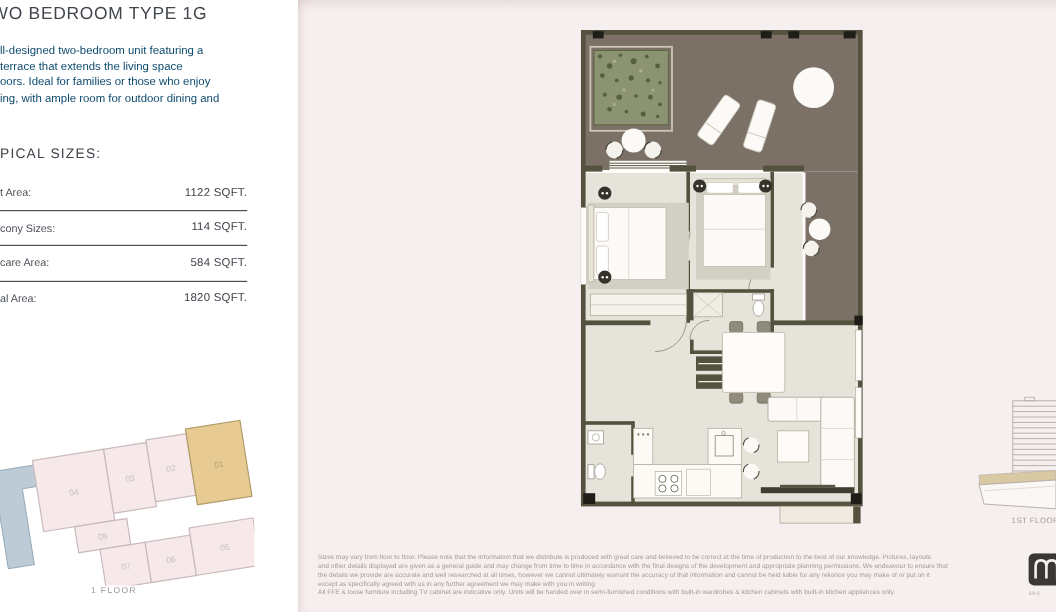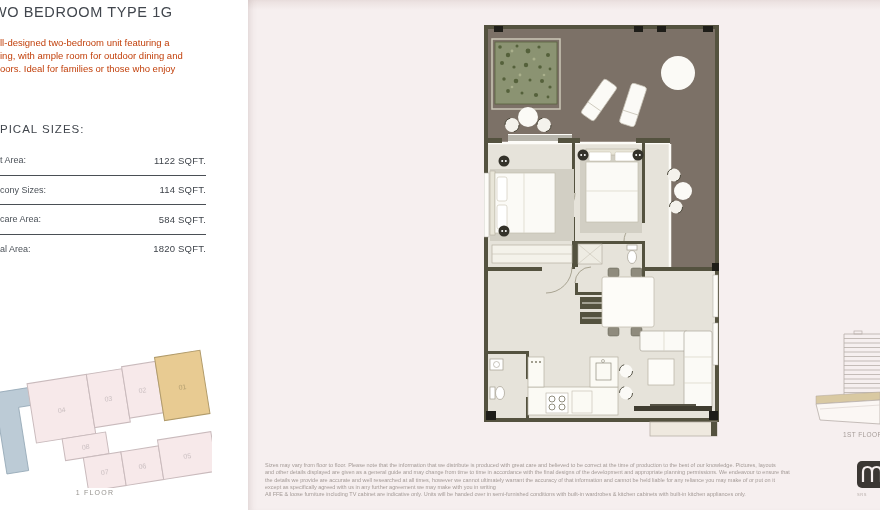--- a/index.html
+++ b/index.html
@@ -16,21 +16,21 @@
   .main-area{
     position:absolute;left:248px;top:0;width:632px;height:510px;
     background:linear-gradient(#eadfde,var(--page-bg) 10px);
     box-shadow:inset 7px 0 9px -7px rgba(90,60,60,.22);
   }
   .left-panel{position:absolute;left:0;top:0;width:248px;height:510px;background:var(--panel-bg);}
   .unit-title{
     position:absolute;left:-7px;top:4px;white-space:nowrap;
     font-size:14.5px;font-weight:500;letter-spacing:.6px;color:var(--ink);
   }
-  .desc{position:absolute;left:0;top:36px;width:225px;color:#c2410c;}
+  .desc{position:absolute;left:0;top:36px;width:225px;color:#0c4a6e;}
   .desc div{font-size:9.5px;line-height:13.2px;white-space:nowrap;}
   .sizes-heading{
     position:absolute;left:0;top:123px;font-size:11.5px;letter-spacing:1px;
     color:var(--ink);font-weight:400;white-space:nowrap;
   }
   .sizes-table{position:absolute;left:0;top:146px;width:206px;}
   .size-row{
     display:flex;justify-content:space-between;align-items:center;
     height:28.5px;border-bottom:1px solid #4a4f55;gap:12px;
   }
@@ -65,22 +65,23 @@
 </style>
 </head>
 <body>
 
 <div class="main-area"></div>
 
 <div class="left-panel">
   <div class="unit-title">WO BEDROOM TYPE 1G</div>
   <div class="desc">
     <div>ll-designed two-bedroom unit featuring a</div>
+    <div>terrace that extends the living space</div>
+    <div>oors. Ideal for families or those who enjoy</div>
     <div>ing, with ample room for outdoor dining and</div>
-    <div>oors. Ideal for families or those who enjoy</div>
   </div>
   <div class="sizes-heading">PICAL SIZES:</div>
 
   <div class="sizes-table">
     <div class="size-row">
       <span class="size-label">t Area:</span>
       <span class="size-value">1122 SQFT.</span>
     </div>
     <div class="size-row">
       <span class="size-label">cony Sizes:</span>

